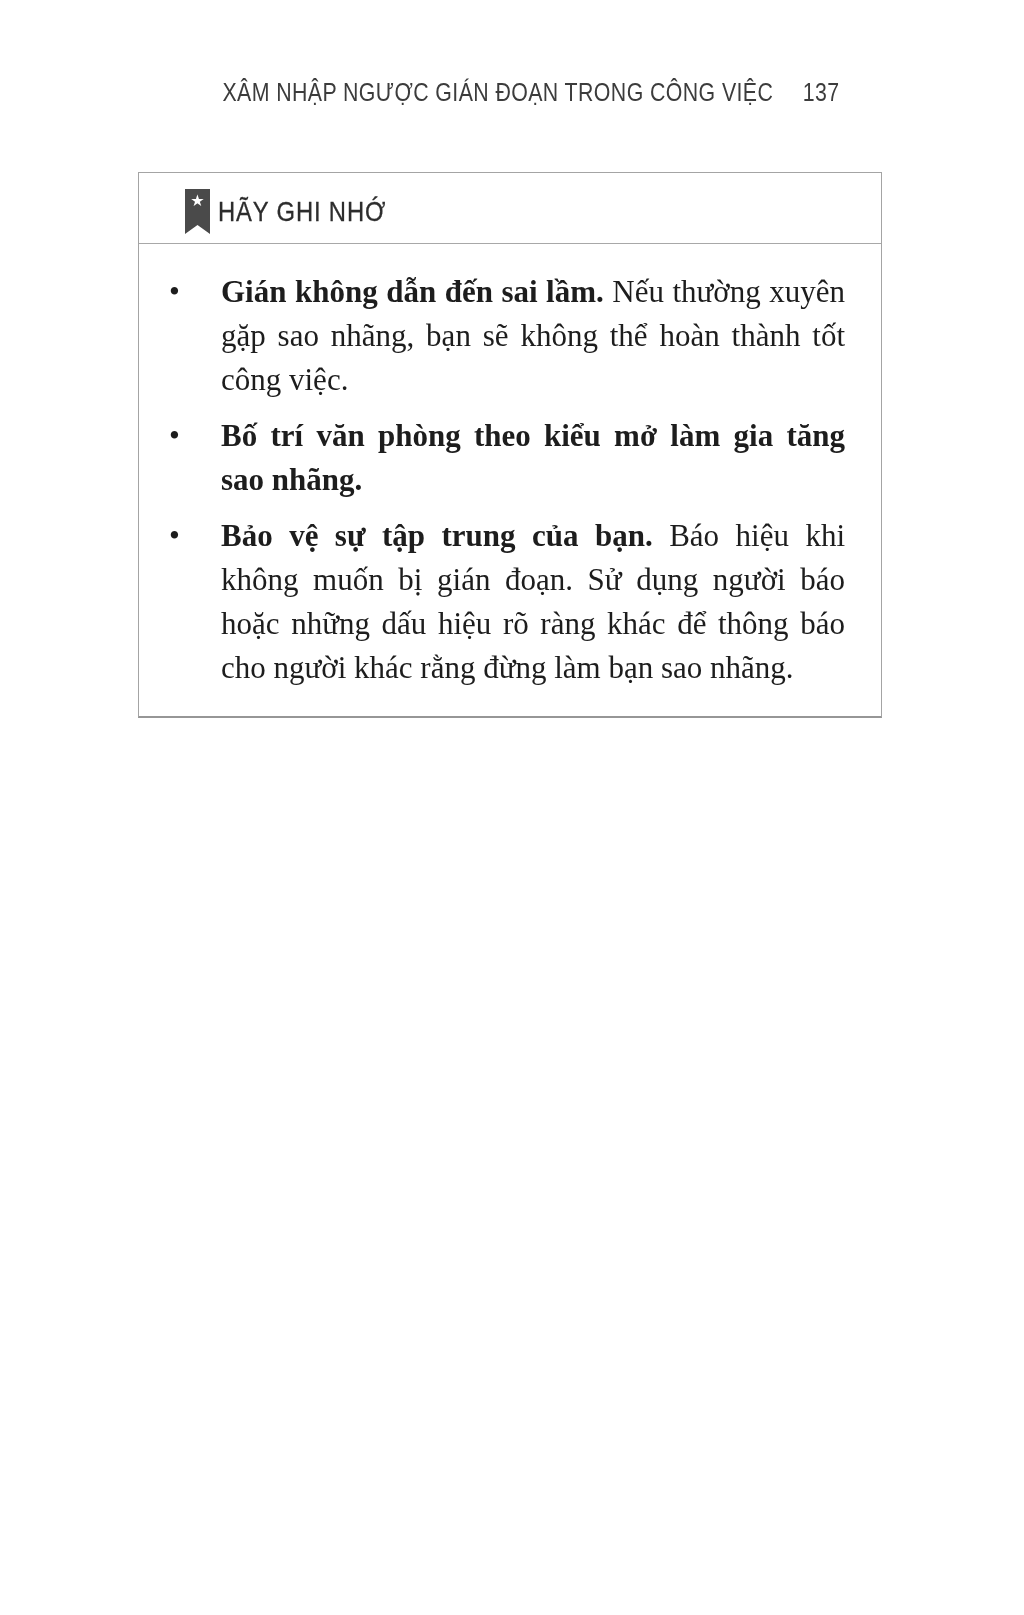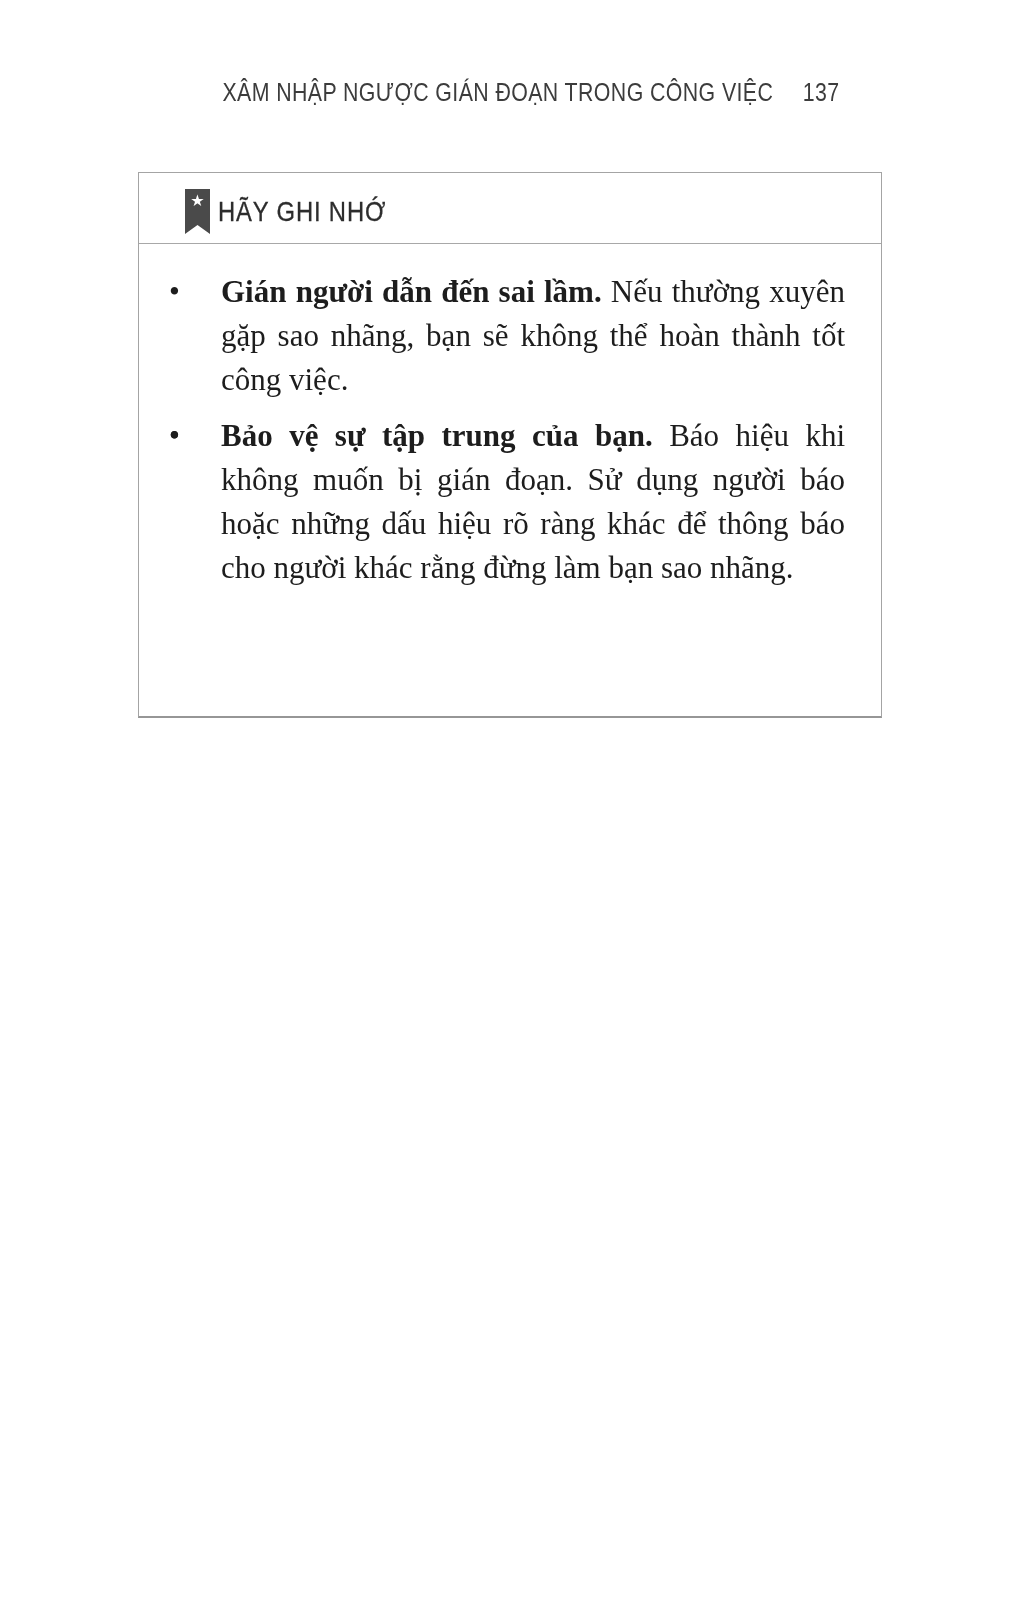--- a/index.html
+++ b/index.html
@@ -130,26 +130,26 @@
       <span class="star">★</span>
     </div>
     <div class="callout-title">HÃY GHI NHỚ</div>
   </div>
 
   <div class="callout-body">
     <ul class="remember-list">
 
       <li>
         <span class="dot">•</span>
-        <span class="lead">Gián người dẫn đến sai lầm.</span><span> Nếu thường xuyên gặp sao nhãng, bạn sẽ không thể hoàn thành tốt công việc.</span>
+        <span class="lead">Gián không dẫn đến sai lầm.</span><span> Nếu thường xuyên gặp sao nhãng, bạn sẽ không thể hoàn thành tốt công việc.</span>
       </li>
 
       <li>
         <span class="dot">•</span>
-        <span></span>
+        <span class="lead">Bố trí văn phòng theo kiểu mở làm gia tăng sao nhãng.</span><span></span>
       </li>
 
       <li>
         <span class="dot">•</span>
         <span class="lead">Bảo vệ sự tập trung của bạn.</span><span> Báo hiệu khi không muốn bị gián đoạn. Sử dụng người báo hoặc những dấu hiệu rõ ràng khác để thông báo cho người khác rằng đừng làm bạn sao nhãng.</span>
       </li>
 
     </ul>
   </div>
 </div>

